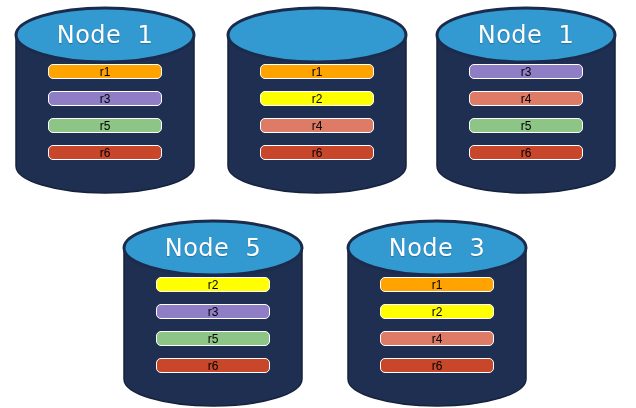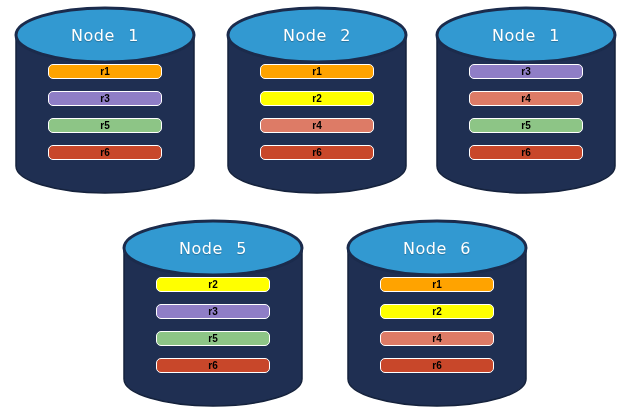--- a/index.html
+++ b/index.html
@@ -29,21 +29,21 @@
   .node-title {
     position: absolute;
     top: 15px;
     left: 0;
     right: 0;
     height: 30px;
     display: flex;
     align-items: center;
     justify-content: center;
     color: #ffffff;
-    font-size: 16px;
+    font-size: 24px;
     font-weight: 400;
     word-spacing: 8px;
     letter-spacing: 0.5px;
     text-shadow: 0 1px 1px rgba(0,0,0,0.25);
   }
   .bars {
     position: absolute;
     top: 59px;
     left: 36px;
     right: 36px;
@@ -53,22 +53,22 @@
     margin-bottom: 12px;
     border: 1.5px solid #ffffff;
     border-radius: 5px;
     display: flex;
     align-items: center;
     justify-content: center;
     box-sizing: border-box;
   }
   .bar span {
     color: #000000;
-    font-size: 10px;
-    font-weight: 700;
+    font-size: 12px;
+    font-weight: 400;
     line-height: 1;
     font-family: "Liberation Sans", sans-serif;
   }
 </style>
 </head>
 <body>
 
 <div class="canvas">
 
   <div class="node" style="left:12px;top:5px;">
@@ -91,21 +91,20 @@
           <span>r6</span>
         </div>
     </div>
   </div>
 
   <div class="node" style="left:224px;top:5px;">
     <svg class="cyl" viewBox="0 0 186 192">
       <path d="M4,30 L4,161 A89,27 0 0 0 182,161 L182,30 Z" stroke="#15223C" stroke-width="1.5" style="fill: rgb(31, 47, 82);"></path>
       <ellipse cx="93" cy="30" rx="89" ry="27" stroke="#1B2B4C" stroke-width="3" style="fill: rgb(50, 153, 209);"></ellipse>
     </svg>
-    <div class="node-title">Node 2</div>
     <div class="bars">
       <div class="bar" style="background-color: rgb(255, 163, 0);">
           <span>r1</span>
         </div>
       <div class="bar" style="background-color: rgb(255, 255, 0);">
           <span>r2</span>
         </div>
       <div class="bar" style="background-color: rgb(221, 123, 102);">
           <span>r4</span>
         </div>
@@ -157,21 +156,21 @@
           <span>r6</span>
         </div>
     </div>
   </div>
 
   <div class="node" style="left:344px;top:218px;">
     <svg class="cyl" viewBox="0 0 186 192">
       <path d="M4,30 L4,161 A89,27 0 0 0 182,161 L182,30 Z" stroke="#15223C" stroke-width="1.5" style="fill: rgb(31, 47, 82);"></path>
       <ellipse cx="93" cy="30" rx="89" ry="27" stroke="#1B2B4C" stroke-width="3" style="fill: rgb(50, 153, 209);"></ellipse>
     </svg>
-    <div class="node-title">Node 6</div>
+    <div class="node-title">Node 3</div>
     <div class="bars">
       <div class="bar" style="background-color: rgb(255, 163, 0);">
           <span>r1</span>
         </div>
       <div class="bar" style="background-color: rgb(255, 255, 0);">
           <span>r2</span>
         </div>
       <div class="bar" style="background-color: rgb(221, 123, 102);">
           <span>r4</span>
         </div>

